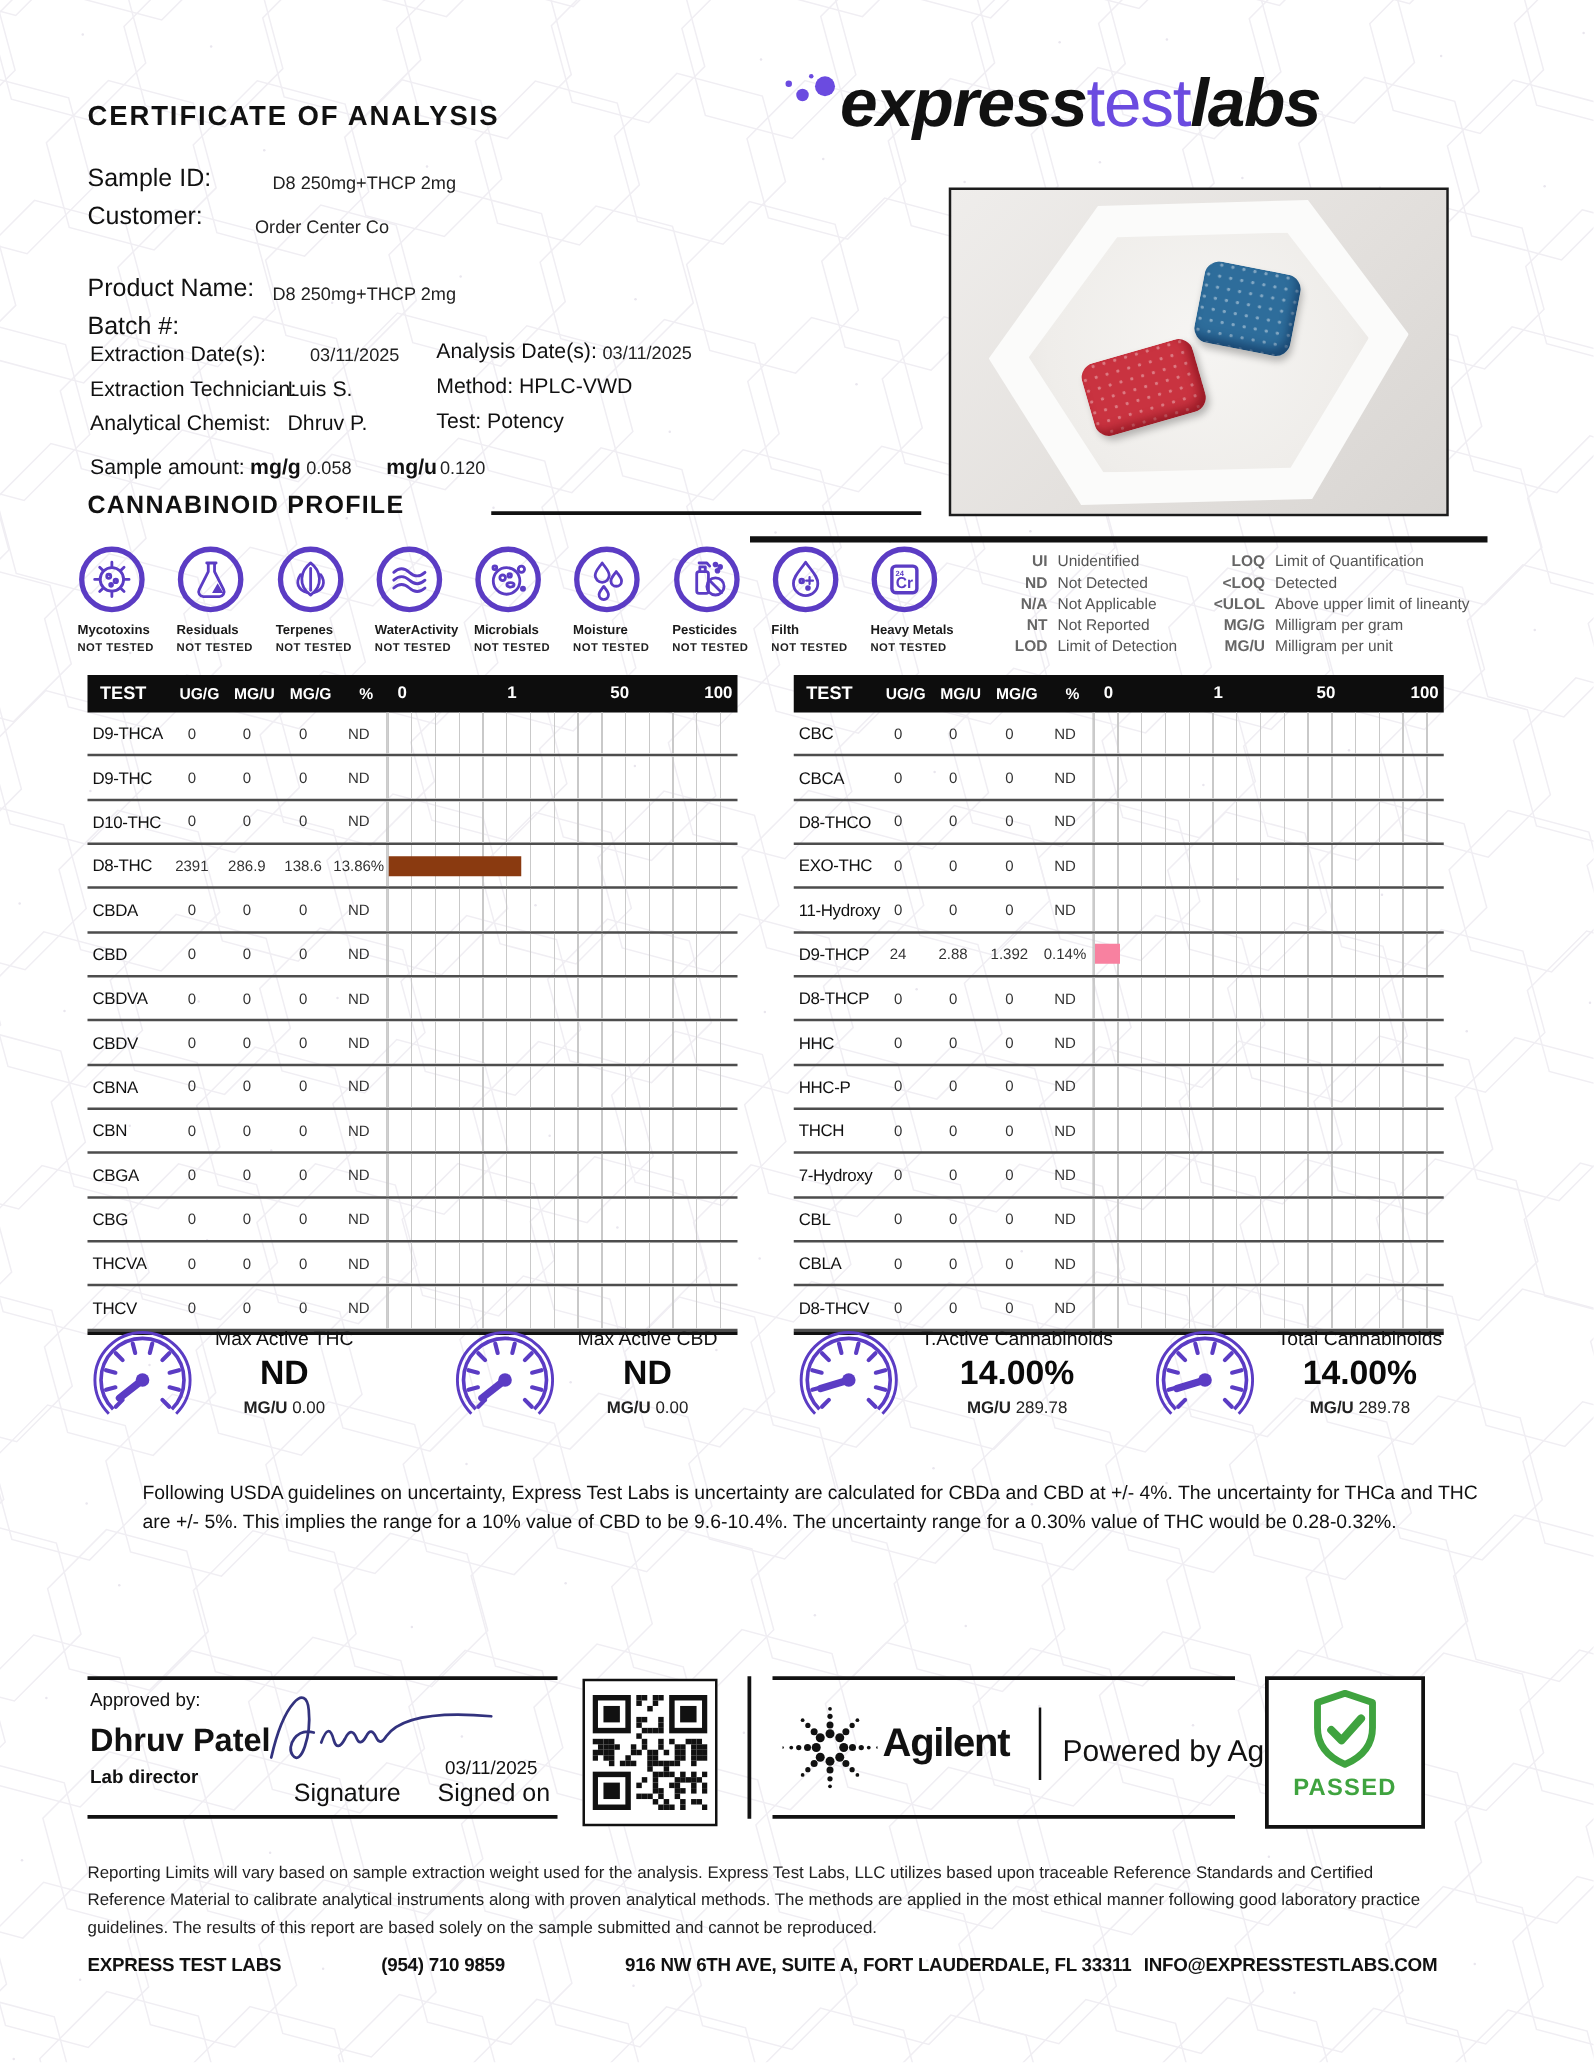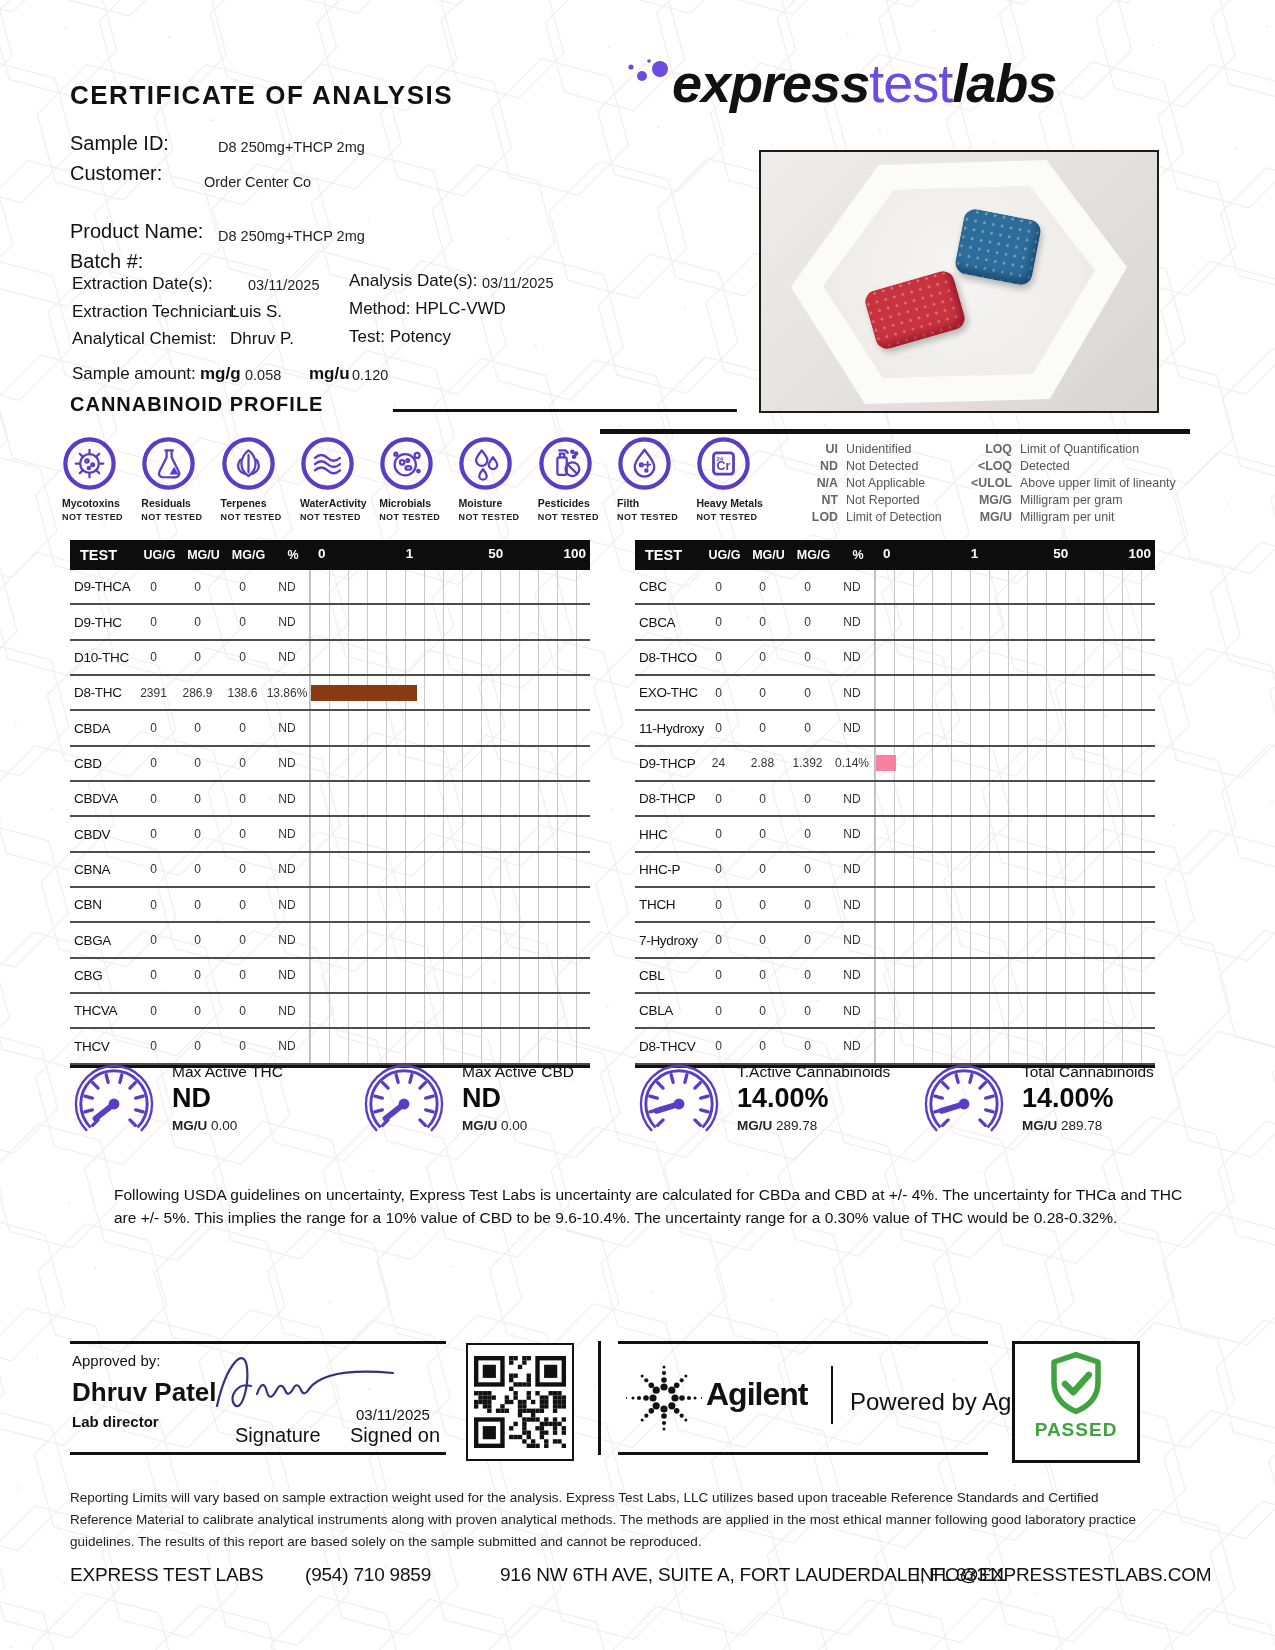--- a/index.html
+++ b/index.html
@@ -1,21 +1,21 @@
 <!DOCTYPE html>
 <html><head>
 <meta charset="utf-8">
 <style>
   html,body{margin:0;padding:0;background:#fff;}
   .page{position:relative;width:1275px;height:1650px;background:#ffffff;overflow:hidden;
         font-family:"Liberation Sans",sans-serif;color:#111;}
   .bg-svg{position:absolute;left:0;top:0;z-index:0;pointer-events:none;}
   .abs{position:absolute;z-index:2;}
   
-  .title{font-size:26px;font-weight:800;letter-spacing:1.5px;}
+  .title{font-size:22px;font-weight:800;letter-spacing:1.5px;}
   .logo{display:flex;align-items:flex-start;}
   .logo-text{font-size:54px;line-height:1;letter-spacing:-1px;}
   .logo-express,.logo-labs{font-weight:800;font-style:italic;color:#111;}
   .logo-test{font-weight:400;color:#6b4be0;}
   
   .flabel{font-size:20px;color:#111;}
   .flabel2{font-size:17px;color:#111;}
   .fval{font-size:14.5px;color:#222;}
   
   .photo{left:759px;top:150px;width:396px;height:259px;border:2px solid #1c1c1c;
@@ -69,21 +69,21 @@
            white-space:nowrap;letter-spacing:-.3px;}
   .tchart{position:relative;flex:1;height:100%;
      background:repeating-linear-gradient(90deg,#c9c9c9 0 1px,transparent 1px 19px);
      border-left:1px solid #bbb;}
   .bar{position:absolute;left:1px;top:50%;transform:translateY(-50%);height:16px;}
   
   .gauge-group{display:flex;align-items:flex-start;}
   .gauge-svg{width:88px;height:82px;flex:0 0 88px;}
   .gauge-svg path,.gauge-svg line{stroke:#5b3cc4;fill:none;}
   .gauge-svg .hub{fill:#5b3cc4;stroke:none;}
-  .gauge-txt{margin-left:14px;}
+  .gauge-txt{margin-left:14px;text-align:center;}
   .gauge-label{font-size:15.5px;color:#111;}
   .gauge-value{font-size:27px;font-weight:800;margin-top:2px;color:#0a0a0a;}
   .gauge-mg{font-size:13.5px;margin-top:4px;color:#222;}
   .gauge-mg b{font-weight:800;}
   
   .note{font-size:15.5px;line-height:1.5;color:#111;margin-left:44px;}
   .fineprint{font-size:13.5px;line-height:1.62;color:#222;}
   
   .approved-by{font-size:15px;}
   .approver{font-size:26px;font-weight:800;}
@@ -93,21 +93,21 @@
   .qr-box{left:466px;top:1343px;width:104px;height:114px;border:2px solid #111;background:#fff;
           display:flex;align-items:center;justify-content:center;}
   
   .agilent-name{font-size:32px;font-weight:800;letter-spacing:-1px;}
   .powered{font-size:24px;color:#111;}
   
   .passed-box{left:1012px;top:1341px;width:122px;height:116px;border:3px solid #111;background:#fff;
       text-align:center;}
   .passed-label{color:#3fa33f;font-weight:800;font-size:19px;letter-spacing:1px;margin-top:-2px;}
   
-  .foot{font-size:19px;font-weight:400;letter-spacing:-.2px;}
+  .foot{font-size:15px;font-weight:700;letter-spacing:-.2px;}
 </style>
 </head>
 <body>
 
 <div class="page">
   <svg class="bg-svg" id="bg-hex" width="1275" height="1650">
       <polygon points="63.7,-38.9 12.6,12.4 -57.3,-6.2 -76.2,-76.1 -25.1,-127.3 44.8,-108.7 " fill="none" stroke="#f0eef3" stroke-width="1.2"></polygon>
       <polygon points="182.6,-37.4 129.4,16.0 56.5,-3.4 36.9,-76.2 90.1,-129.6 162.9,-110.2 " fill="none" stroke="#f0eef3" stroke-width="1.2"></polygon>
       <polygon points="281.2,-49.6 237.1,-5.3 176.6,-21.4 160.3,-81.8 204.4,-126.1 264.9,-110.0 " fill="none" stroke="#f0eef3" stroke-width="1.2"></polygon>
       <polygon points="407.5,-37.2 357.2,13.3 288.3,-5.0 269.7,-73.8 320.1,-124.3 388.9,-106.0 " fill="none" stroke="#f0eef3" stroke-width="1.2"></polygon>

